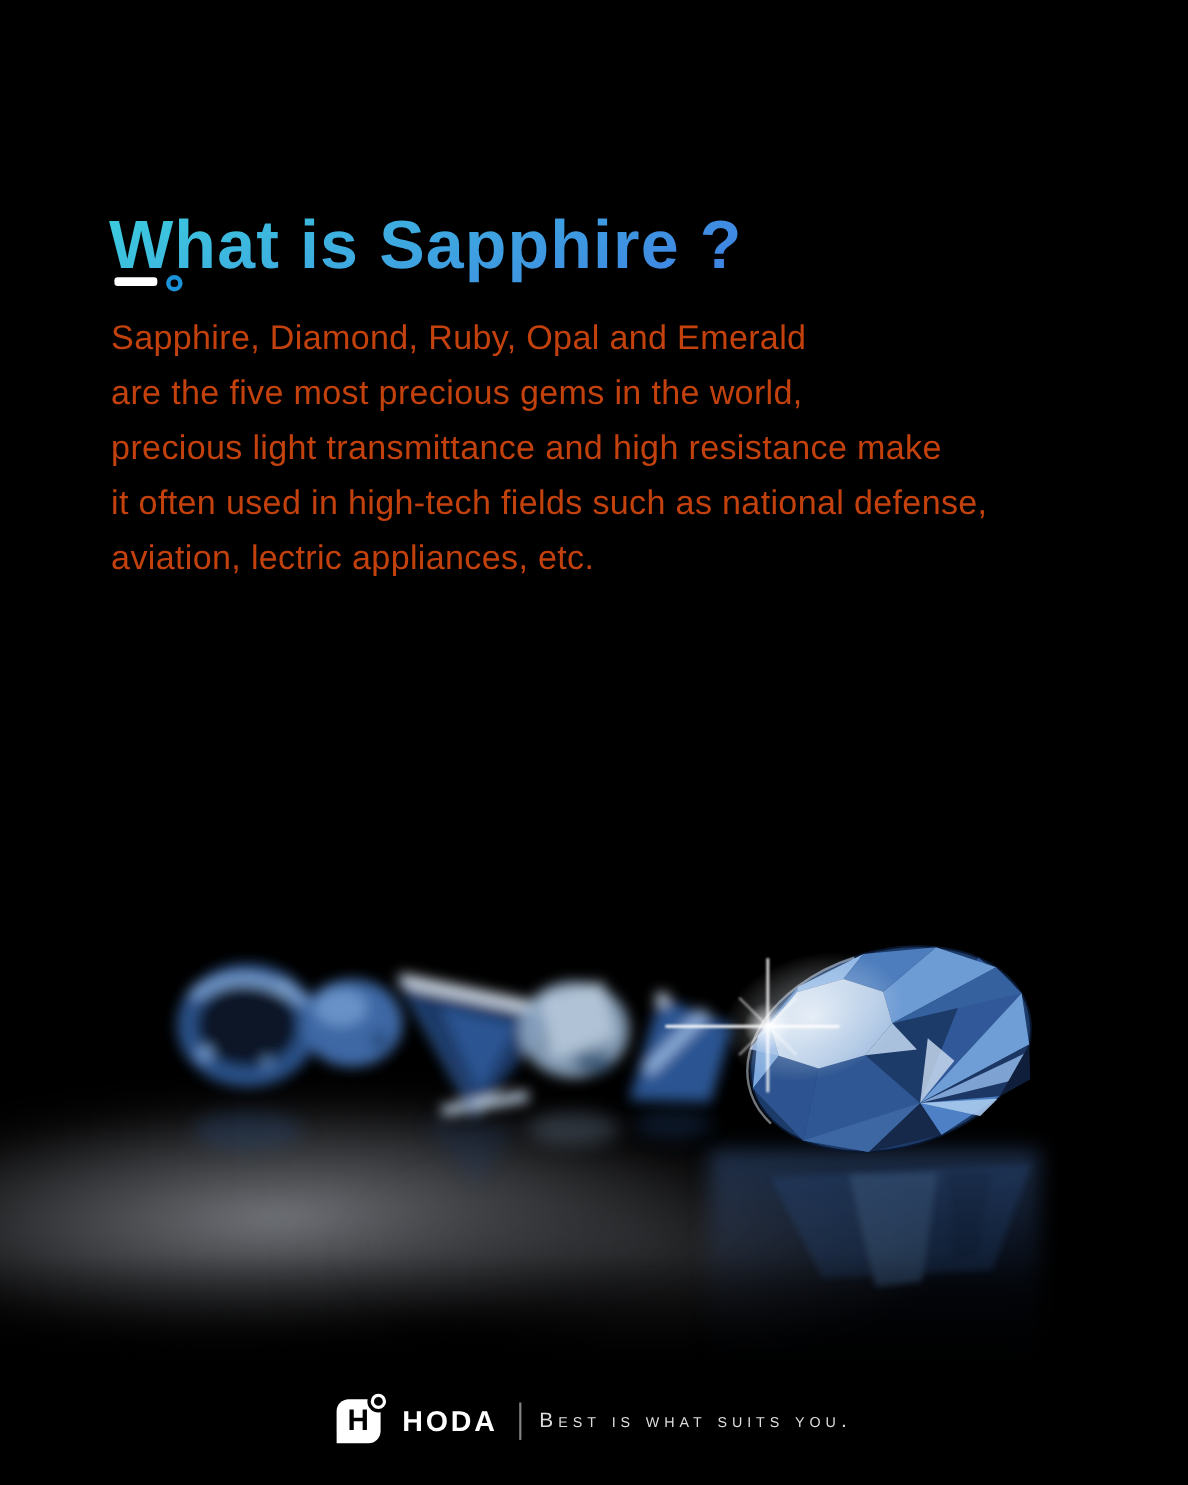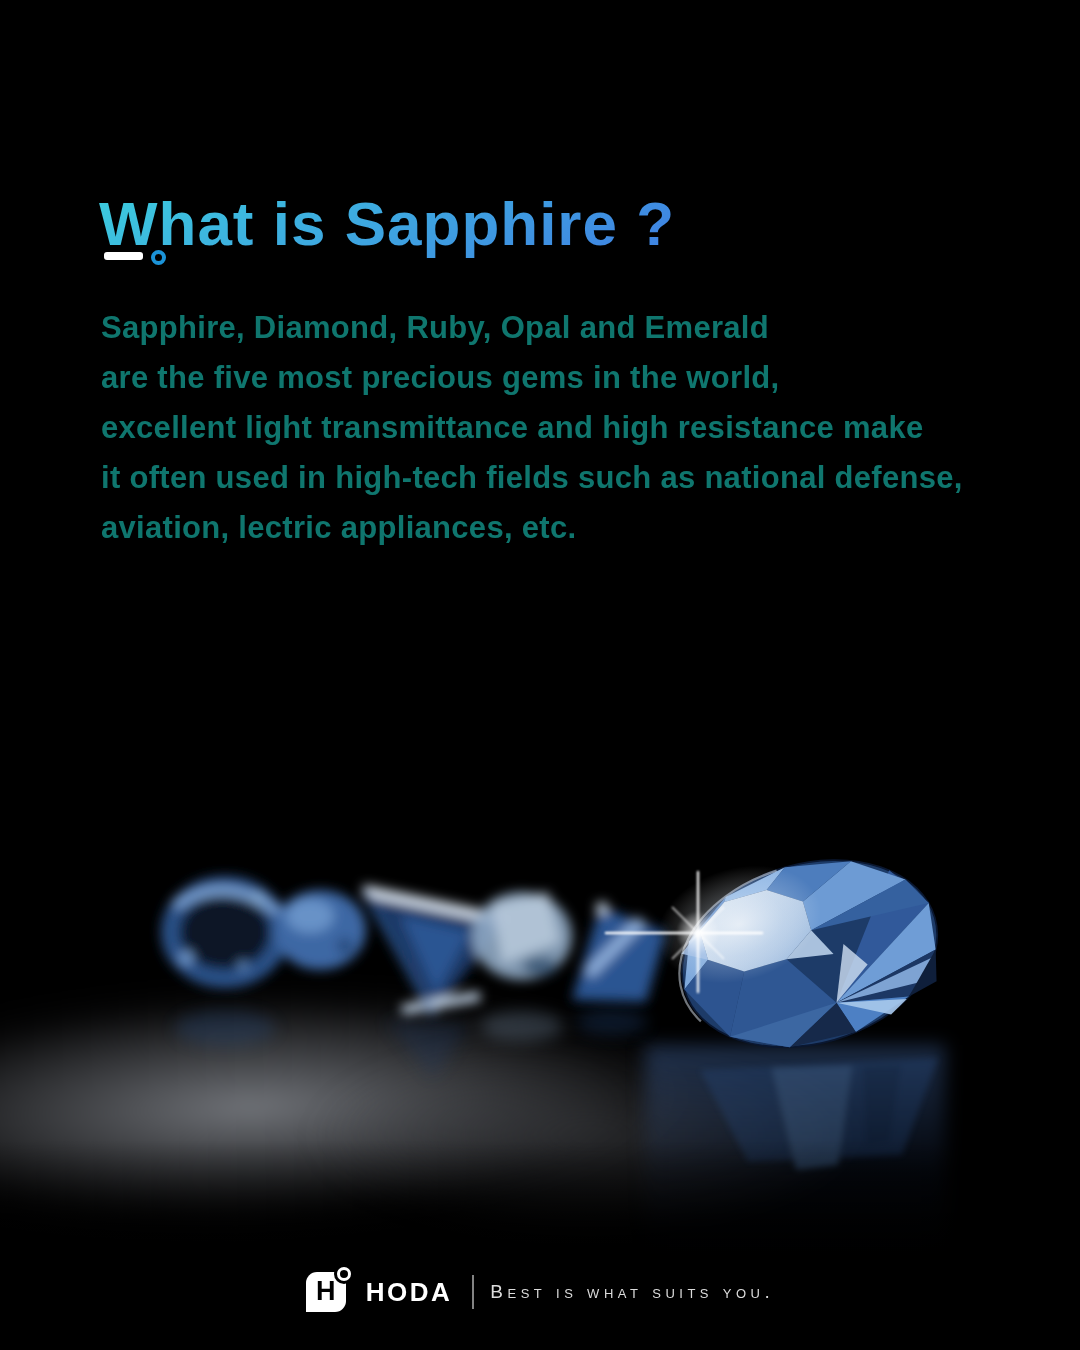--- a/index.html
+++ b/index.html
@@ -8,22 +8,22 @@
 
   
   .title{position:absolute;left:99px;top:146px;font-size:62px;font-weight:700;letter-spacing:1px;
          background:linear-gradient(155deg,#3cc9de 5%,#3f86e2 90%);
          -webkit-background-clip:text;background-clip:text;
          color:transparent;-webkit-text-fill-color:transparent;}
   .dash{position:absolute;left:104px;top:252px;width:39px;height:8px;background:#fff;border-radius:3px;}
   .ring{position:absolute;left:151px;top:250px;width:7px;height:7px;border:4px solid #1b93d8;border-radius:50%;}
 
   
-  .body-text{position:absolute;left:101px;top:303px;font-size:31px;line-height:50px;font-weight:700;
-             color:#0f766e;letter-spacing:.3px;}
+  .body-text{position:absolute;left:101px;top:282px;font-size:31px;line-height:50px;font-weight:400;
+             color:#c2410c;letter-spacing:.3px;}
   .body-text p{margin:0;}
 
   
   .floor-a{position:absolute;left:-340px;top:942px;width:1180px;height:330px;z-index:1;
            background:radial-gradient(ellipse 50% 50% at 50% 50%,rgba(125,128,134,.9) 0%,rgba(88,90,95,.55) 40%,rgba(30,30,32,.18) 65%,rgba(0,0,0,0) 78%);
            filter:blur(10px);transform:rotate(-2deg);}
   .floor-b{position:absolute;left:200px;top:1000px;width:780px;height:270px;z-index:1;
            background:radial-gradient(ellipse 50% 50%,rgba(78,80,85,.5),rgba(0,0,0,0) 72%);
            filter:blur(14px);}
   .floor-blue{position:absolute;left:645px;top:1045px;width:300px;height:210px;z-index:2;
@@ -50,21 +50,21 @@
 
 <div class="poster">
 
   <h1 class="title">What is Sapphire ?</h1>
   <div class="dash"></div>
   <div class="ring"></div>
 
   <div class="body-text">
     <p>Sapphire, Diamond, Ruby, Opal and Emerald</p>
     <p>are the five most precious gems in the world,</p>
-    <p>excellent light transmittance and high resistance make</p>
+    <p>precious light transmittance and high resistance make</p>
     <p>it often used in high-tech fields such as national defense,</p>
     <p>aviation, lectric appliances, etc.</p>
   </div>
 
   <div class="floor-a"></div>
   <div class="floor-b"></div>
   <div class="floor-blue"></div>
 
   <svg class="scene" viewBox="0 0 1080 430">
     <defs>

